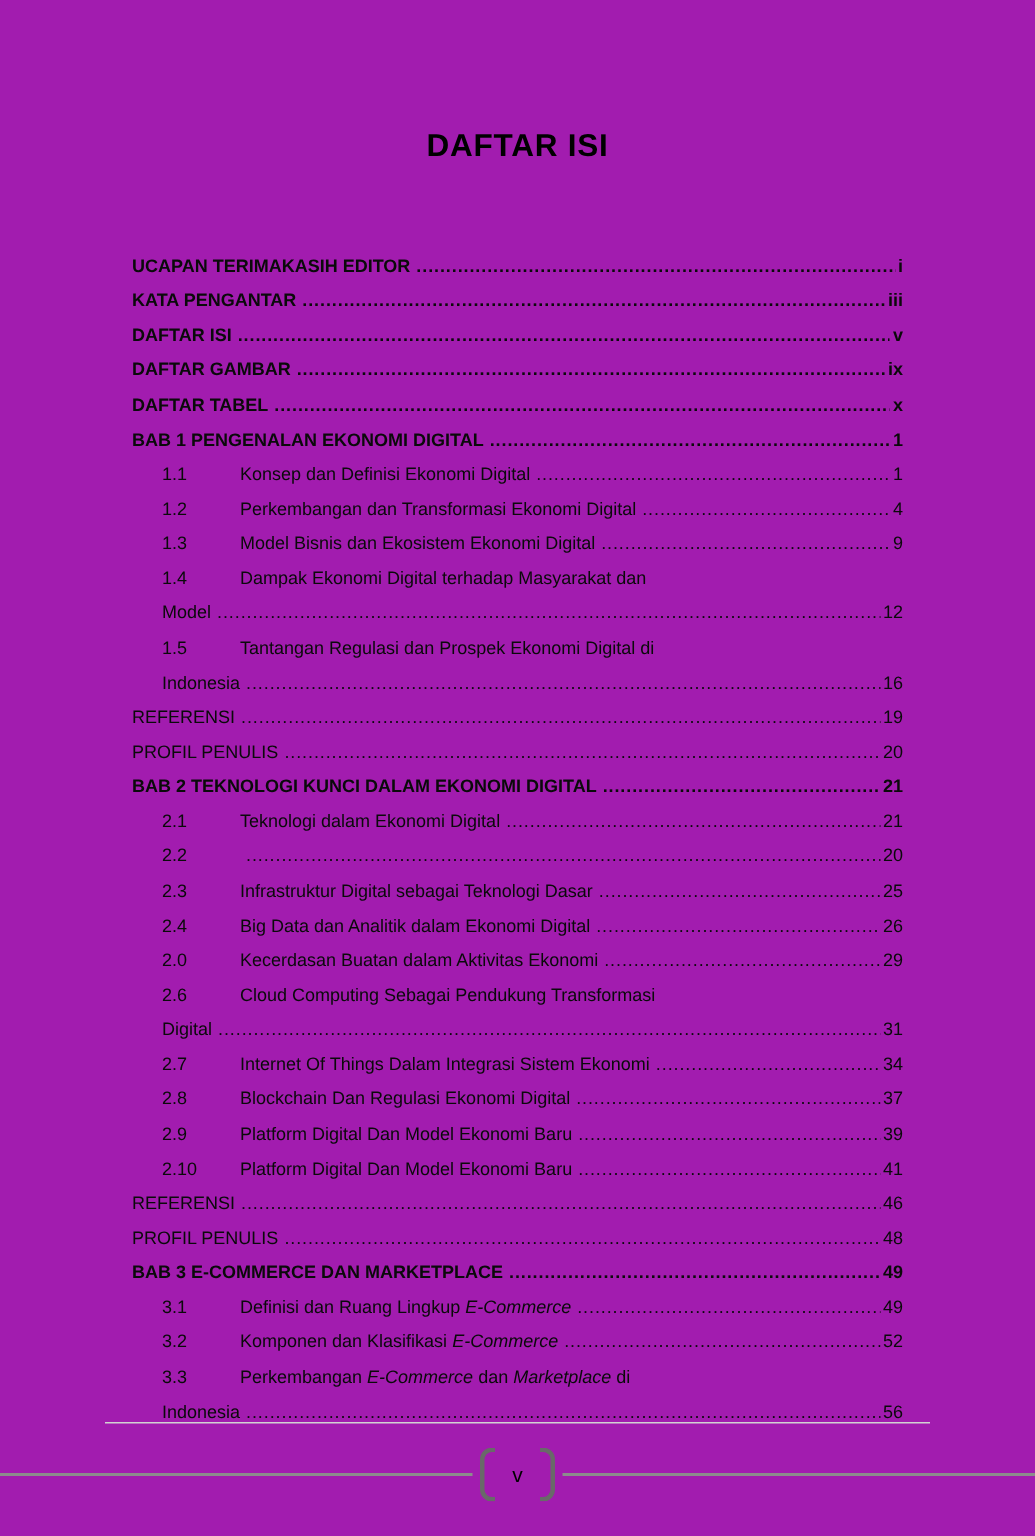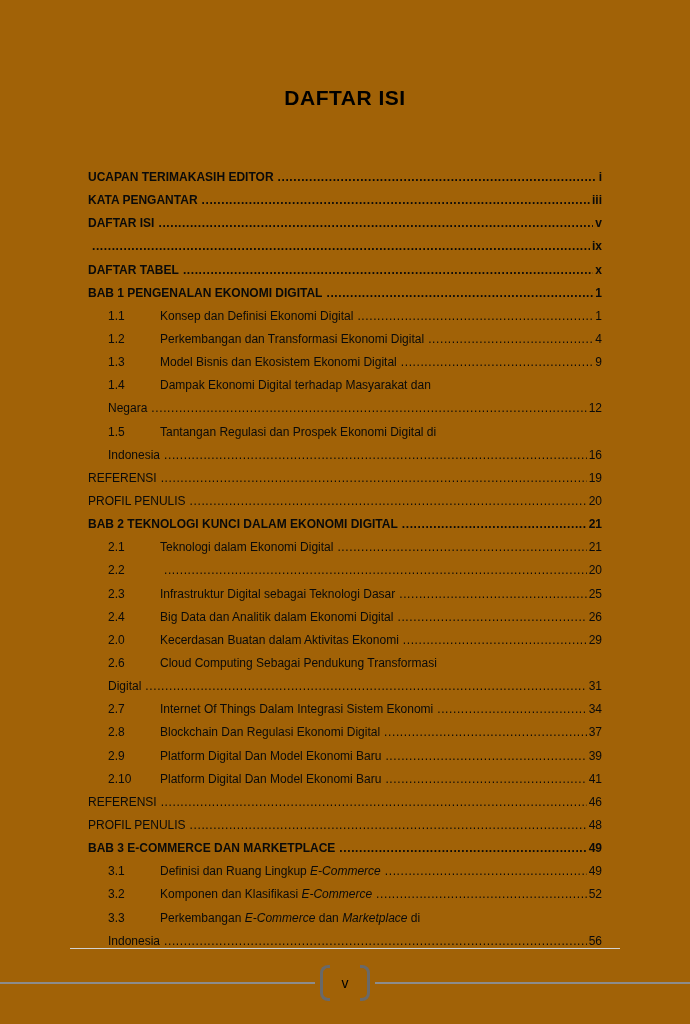--- a/index.html
+++ b/index.html
@@ -4,21 +4,21 @@
 <style>
   html, body {
     margin: 0;
     padding: 0;
     background: #ffffff;
   }
   .sheet {
     position: relative;
     width: 690px;
     height: 1024px;
-    background: #a16207;
+    background: #a21caf;
     font-family: "Liberation Sans", sans-serif;
     color: #0a0a0a;
     overflow: hidden;
   }
   .doc-title {
     position: absolute;
     top: 86px;
     left: 0;
     width: 690px;
     text-align: center;
@@ -119,20 +119,21 @@
         <span class="title"><span>KATA PENGANTAR</span></span>
         <span class="dots">................................................................................................................................................................</span>
         <span class="pagenum">iii</span>
       </div>
       <div class="toc-row top bold">
         <span class="title"><span>DAFTAR ISI</span></span>
         <span class="dots">................................................................................................................................................................</span>
         <span class="pagenum">v</span>
       </div>
       <div class="toc-row top bold">
+        <span class="title"><span>DAFTAR GAMBAR</span></span>
         <span class="dots">................................................................................................................................................................</span>
         <span class="pagenum">ix</span>
       </div>
       <div class="toc-row top bold">
         <span class="title"><span>DAFTAR TABEL</span></span>
         <span class="dots">................................................................................................................................................................</span>
         <span class="pagenum">x</span>
       </div>
       <div class="toc-row top bold">
         <span class="title"><span>BAB 1 PENGENALAN EKONOMI DIGITAL</span></span>
@@ -155,21 +156,21 @@
         <span class="num">1.3</span>
         <span class="title"><span>Model Bisnis dan Ekosistem Ekonomi Digital</span></span>
         <span class="dots">................................................................................................................................................................</span>
         <span class="pagenum">9</span>
       </div>
       <div class="toc-row sub">
         <span class="num">1.4</span>
         <span class="title"><span>Dampak Ekonomi Digital terhadap Masyarakat dan</span></span>
       </div>
       <div class="toc-row cont">
-        <span class="title"><span>Negara</span></span>
+        <span class="title"><span>Model</span></span>
         <span class="dots">................................................................................................................................................................</span>
         <span class="pagenum">12</span>
       </div>
       <div class="toc-row sub">
         <span class="num">1.5</span>
         <span class="title"><span>Tantangan Regulasi dan Prospek Ekonomi Digital di</span></span>
       </div>
       <div class="toc-row cont">
         <span class="title"><span>Indonesia</span></span>
         <span class="dots">................................................................................................................................................................</span>

